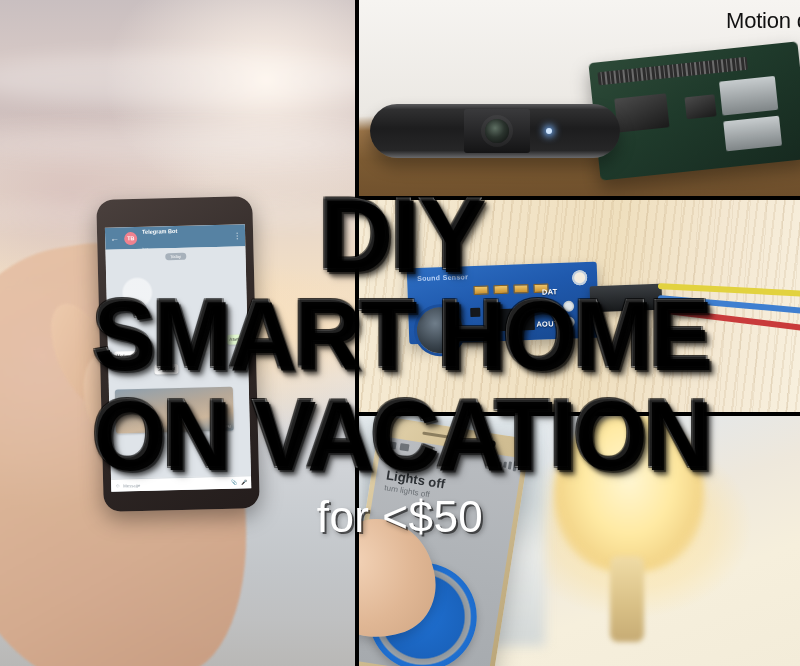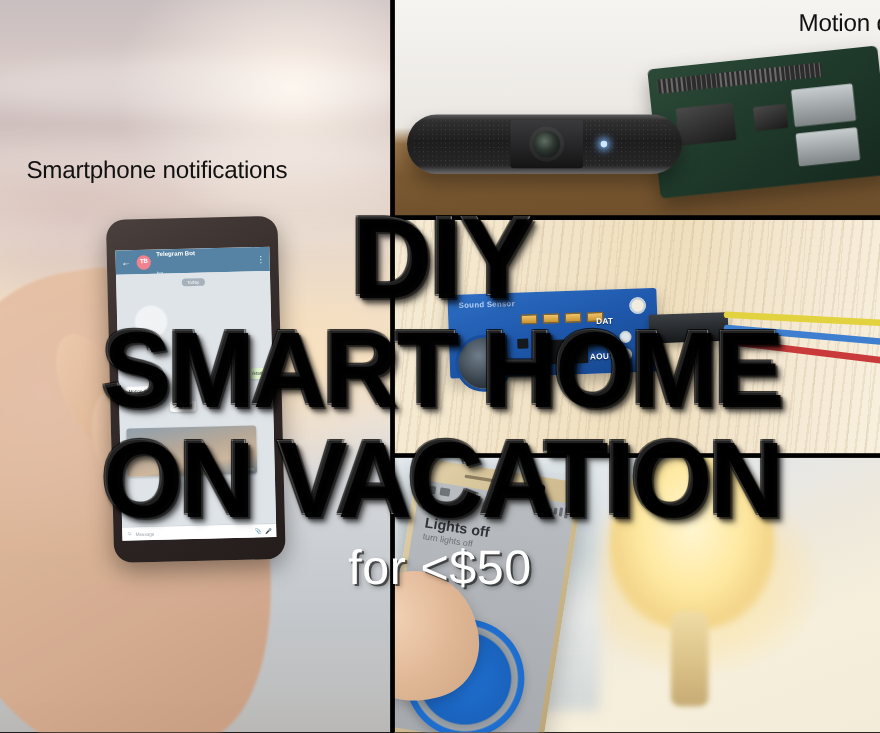--- a/index.html
+++ b/index.html
@@ -361,21 +361,20 @@
             <span class="tg-ico">☺</span>
             <span style="flex:1">Message</span>
             <span class="tg-ico">📎</span>
             <span class="tg-ico">🎤</span>
           </span>
         </div>
 
       </div>
     </div>
 
-    <div class="caption" id="cap-phone">Smartphone notifications</div>
   </div>
 
   <div class="panel" id="panel-motion">
     <div class="photo">
       <div class="wallstripe"></div>
     </div>
 
     <div class="pi">
       <div class="gpio"></div>
       <div class="chip" style="left:22px; top:38px; width:52px; height:34px;"></div>

